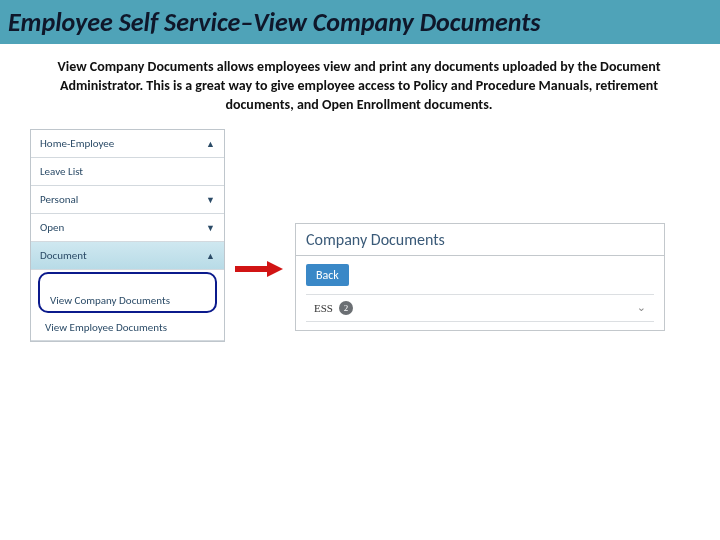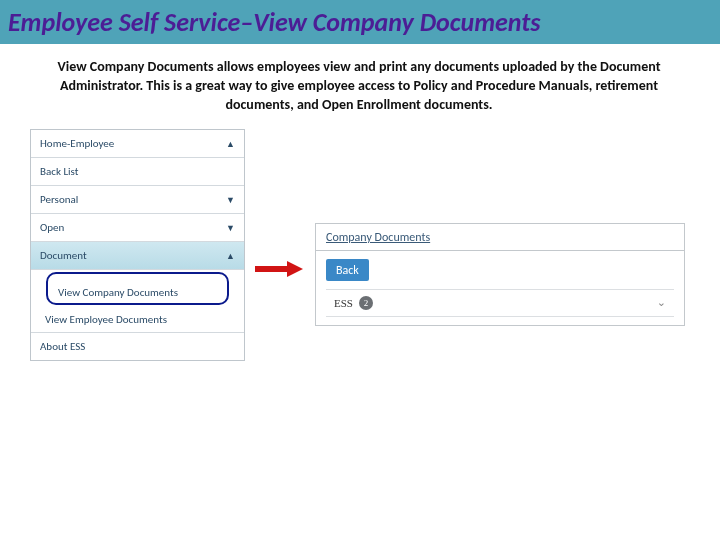--- a/index.html
+++ b/index.html
@@ -11,38 +11,38 @@
     overflow: hidden;
   }
   .title-bar {
     background: #4fa3b8;
     padding: 6px 8px;
   }
   .title-text {
     font-size: 26px;
     font-weight: bold;
     font-style: italic;
-    color: #4c1d95;
+    color: #0f172a;
   }
   .desc {
     text-align: center;
     font-size: 14px;
     font-weight: bold;
     color: #111;
     padding: 14px 30px 10px 28px;
     line-height: 1.35;
   }
   .content-area {
     display: flex;
     gap: 30px;
     padding: 4px 30px;
     align-items: flex-start;
   }
   .sidebar {
-    width: 215px;
+    width: 195px;
     border: 1px solid #bfc6cc;
     font-size: 11px;
     color: #2b4b67;
     background: #fff;
   }
   .sidebar-item {
     display: flex;
     align-items: center;
     justify-content: space-between;
     padding: 7px 9px;
@@ -57,47 +57,46 @@
     display: flex;
     align-items: center;
     padding: 6px 9px 6px 14px;
     border-bottom: 1px solid #d3d9de;
     cursor: pointer;
     background: #fff;
   }
   .sub-item.highlighted {
     border: 2px solid #0b1a8c;
     border-radius: 10px;
-    margin: 2px 15px;
-    padding: 12px 8px 4px 10px;
+    margin: 2px 7px;
+    padding: 20px 8px 4px 10px;
   }
   .caret {
     font-size: 9px;
     color: #2b4b67;
   }
   .arrow-wrap {
     display: flex;
     align-items: center;
     margin-top: 130px;
     margin-left: -22px;
     margin-right: -18px;
   }
   .arrow-svg { width: 50px; height: 20px; }
   .panel {
     width: 370px;
     border: 1px solid #c3c8cc;
     margin-top: 94px;
     background: #fff;
   }
   .panel-header {
-    font-size: 12px;
+    font-size: 16px;
     color: #3a5a78;
     padding: 6px 10px;
     border-bottom: 1px solid #c3c8cc;
-    text-decoration: underline;
   }
   .panel-body {
     padding: 8px 10px;
   }
   .back-btn {
     display: inline-block;
     background: #3a88c7;
     color: #fff;
     font-size: 12px;
     padding: 4px 10px;
@@ -143,44 +142,40 @@
 <div class="desc">View Company Documents allows employees view and print any documents uploaded by the Document Administrator.  This is a great way to give employee access to Policy and Procedure Manuals, retirement documents, and Open Enrollment documents.</div>
 
 <div class="content-area">
 
   <div class="sidebar">
     <div class="sidebar-item">
       <span>Home-Employee</span>
       <span class="caret">▲</span>
     </div>
     <div class="sidebar-item">
-      <span>Back List</span>
+      <span>Leave List</span>
       <span class="caret"></span>
     </div>
     <div class="sidebar-item">
       <span>Personal</span>
       <span class="caret">▼</span>
     </div>
     <div class="sidebar-item">
       <span>Open</span>
       <span class="caret">▼</span>
     </div>
     <div class="sidebar-item expanded">
       <span>Document</span>
       <span class="caret">▲</span>
     </div>
     <div class="sub-item highlighted">
       <span>View Company Documents</span>
     </div>
     <div class="sub-item">
       <span>View Employee Documents</span>
-    </div>
-    <div class="sidebar-item">
-      <span>About ESS</span>
-      <span class="caret"></span>
     </div>
   </div>
 
   <div class="arrow-wrap">
     <svg class="arrow-svg" viewBox="0 0 50 20">
       <line x1="2" y1="10" x2="34" y2="10" stroke="#d11414" stroke-width="6"></line>
       <polygon points="34,2 50,10 34,18" fill="#d11414"></polygon>
     </svg>
   </div>
 

